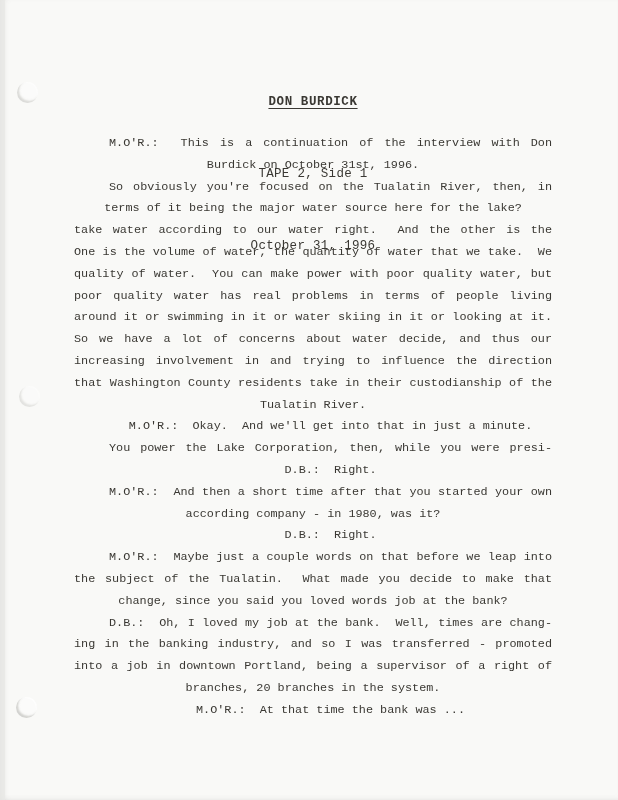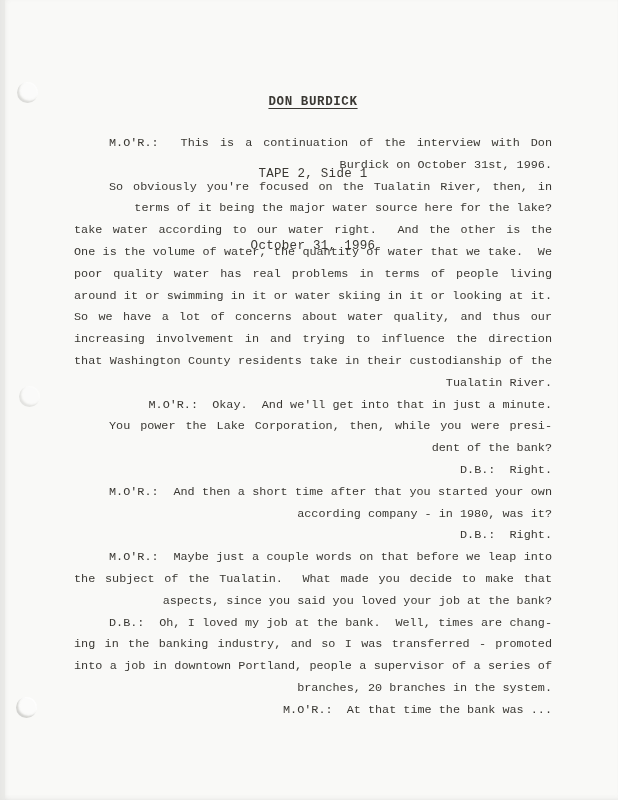--- a/index.html
+++ b/index.html
@@ -62,21 +62,21 @@
   .transcript {
     position: absolute;
     left: 74px;
     top: 133px;
     width: 478px;
     font-size: 11.8px;
     line-height: 21.8px;
   }
   .line {
     min-height: 21.8px;
-    text-align: right;
+    text-align: center;
     white-space: nowrap;
   }
   .line.justify {
     white-space: normal;
     text-align: justify;
     text-align-last: justify;
   }
   .line.indent { padding-left: 35px; }
 </style>
 </head>
@@ -96,35 +96,35 @@
   </div>
 
   <div class="transcript">
 
   <div class="line indent justify">M.O'R.:&nbsp; This is a continuation of the interview with Don</div>
       <div class="line">Burdick on October 31st, 1996.</div>
       <div class="line indent justify">So obviously you're focused on the Tualatin River, then, in</div>
       <div class="line">terms of it being the major water source here for the lake?</div>
       <div class="line justify">take water according to our water right.&nbsp; And the other is the</div>
       <div class="line justify">One is the volume of water, the quantity of water that we take.&nbsp; We</div>
+      <div class="line justify">quality of water.&nbsp; You can make power with poor quality water, but</div>
       <div class="line justify">poor quality water has real problems in terms of people living</div>
       <div class="line justify">around it or swimming in it or water skiing in it or looking at it.</div>
-      <div class="line justify">So we have a lot of concerns about water quality, and thus our</div>
+      <div class="line justify">So we have a lot of concerns about water decide, and thus our</div>
       <div class="line justify">increasing involvement in and trying to influence the direction</div>
       <div class="line justify">that Washington County residents take in their custodianship of the</div>
       <div class="line">Tualatin River.</div>
       <div class="line indent">M.O'R.:&nbsp; Okay.&nbsp; And we'll get into that in just a minute.</div>
       <div class="line indent justify">You power the Lake Corporation, then, while you were presi-</div>
-      <div class="line">dent of the bank?</div>
       <div class="line indent">D.B.:&nbsp; Right.</div>
       <div class="line indent justify">M.O'R.:&nbsp; And then a short time after that you started your own</div>
       <div class="line">according company - in 1980, was it?</div>
       <div class="line indent">D.B.:&nbsp; Right.</div>
       <div class="line indent justify">M.O'R.:&nbsp; Maybe just a couple words on that before we leap into</div>
       <div class="line justify">the subject of the Tualatin.&nbsp; What made you decide to make that</div>
-      <div class="line">aspects, since you said you loved your job at the bank?</div>
+      <div class="line">change, since you said you loved words job at the bank?</div>
       <div class="line indent justify">D.B.:&nbsp; Oh, I loved my job at the bank.&nbsp; Well, times are chang-</div>
       <div class="line justify">ing in the banking industry, and so I was transferred - promoted</div>
-      <div class="line justify">into a job in downtown Portland, people a supervisor of a series of</div>
+      <div class="line justify">into a job in downtown Portland, being a supervisor of a right of</div>
       <div class="line">branches, 20 branches in the system.</div>
       <div class="line indent">M.O'R.:&nbsp; At that time the bank was ...</div>
     </div>
 </div>
 
 </body></html>

